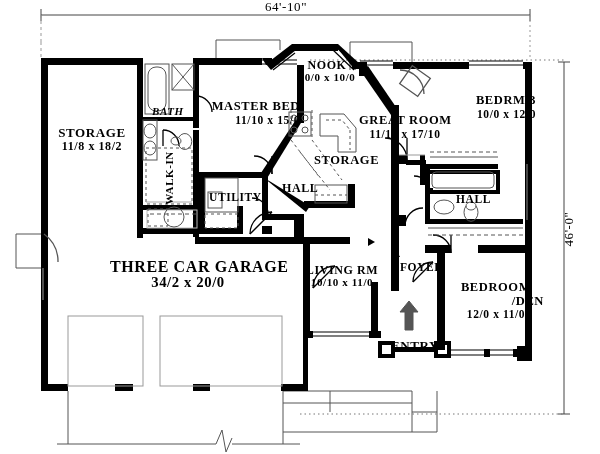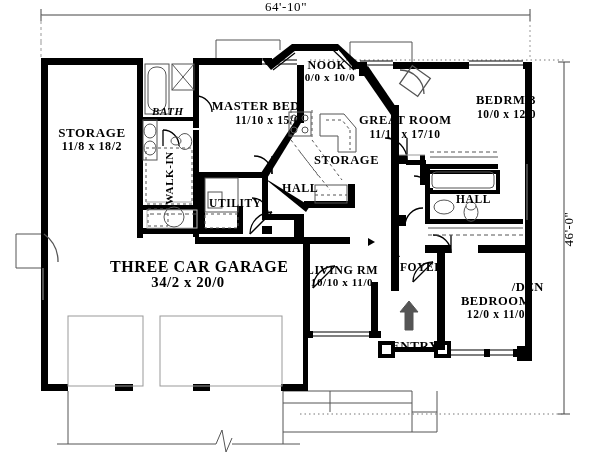--- a/index.html
+++ b/index.html
@@ -363,21 +363,21 @@
 
   <div class="lbl" style="left:314px;top:154px;font-size:12.5px;">
     <span class="rm">STORAGE</span>
   </div>
 
   <div class="lbl" style="left:456px;top:94px;width:80px;font-size:12.5px;text-align:right;">
     <span class="rm">BEDRM 3</span>
     <span class="dim">10/0 x 12/0</span>
   </div>
 
-  <div class="lbl" style="left:209px;top:191px;font-size:11.5px;margin-top:6px;">
+  <div class="lbl" style="left:209px;top:191px;font-size:11.5px;">
     <span class="rm">UTILITY</span>
   </div>
 
   <div class="lbl" style="left:282px;top:182px;font-size:12px;">
     <span class="rm">HALL</span>
   </div>
 
   <div class="lbl" style="left:456px;top:193px;font-size:11.5px;">
     <span class="rm">HALL</span>
   </div>
@@ -394,22 +394,22 @@
 
   <div class="lbl" style="left:400px;top:261px;font-size:11.5px;">
     <span class="rm">FOYER</span>
   </div>
 
   <div class="lbl" style="left:391px;top:339px;font-size:13px;">
     <span class="rm">ENTRY</span>
   </div>
 
   <div class="lbl" style="left:448px;top:281px;width:96px;font-size:12.5px;text-align:center;">
+    <span class="rm">BEDROOM</span>
     <span class="rm" style="text-align:right;padding-left:34px;">/DEN</span>
-    <span class="rm">BEDROOM</span>
     <span class="dim">12/0 x 11/0</span>
   </div>
 
   <div class="lbl" style="left:250px;top:0px;width:72px;font-size:13px;font-weight:normal;">
     <span>64'-10"</span>
   </div>
 
   <div class="lbl vert" style="left:539px;top:222px;width:60px;font-size:13px;font-weight:normal;transform:rotate(-90deg);">
     <span>46'-0"</span>
   </div>

